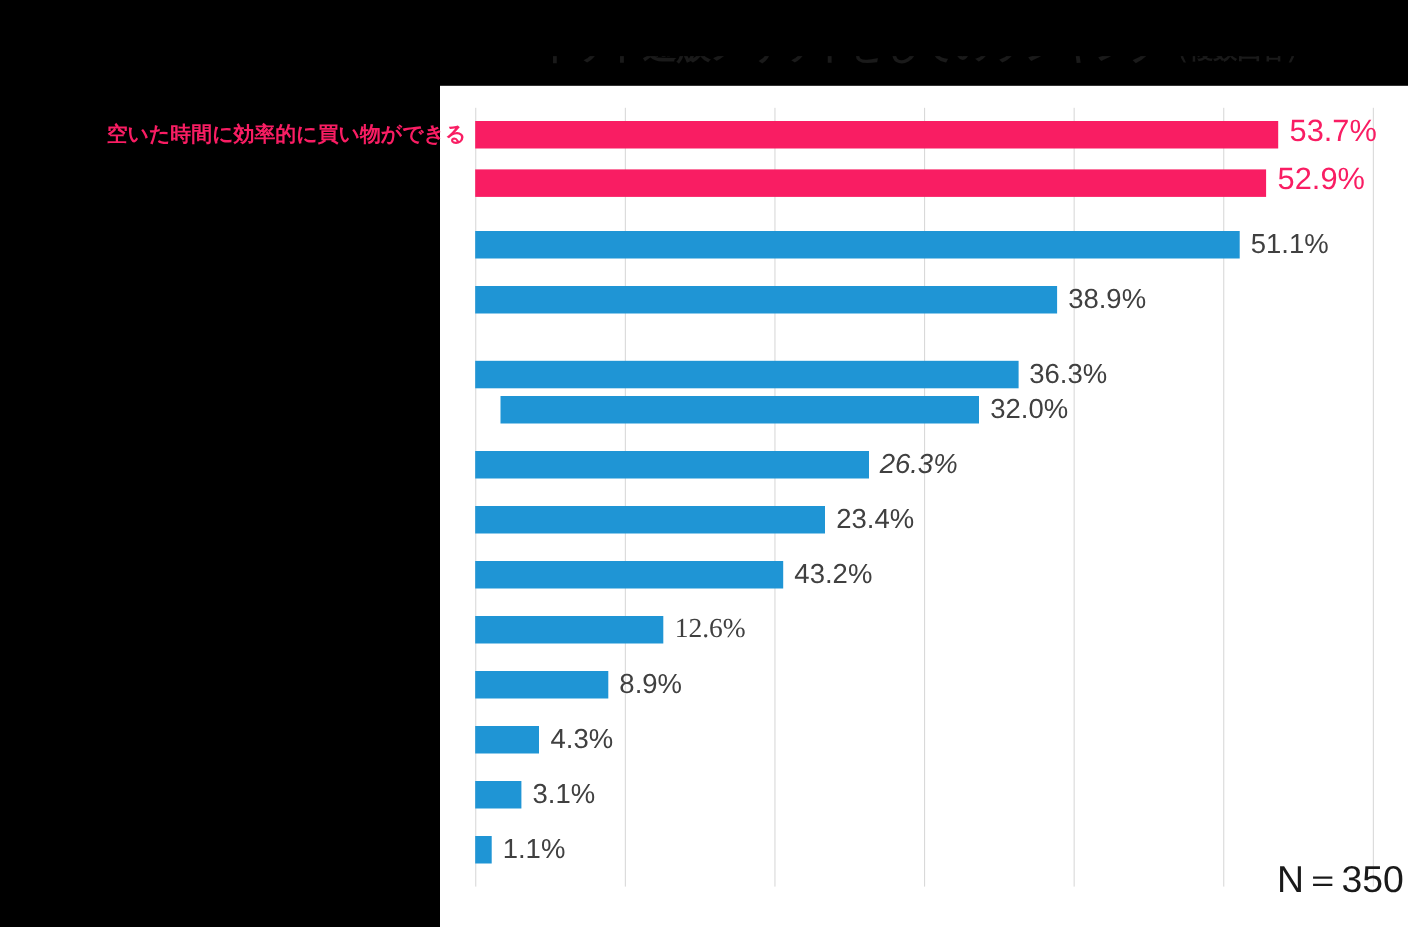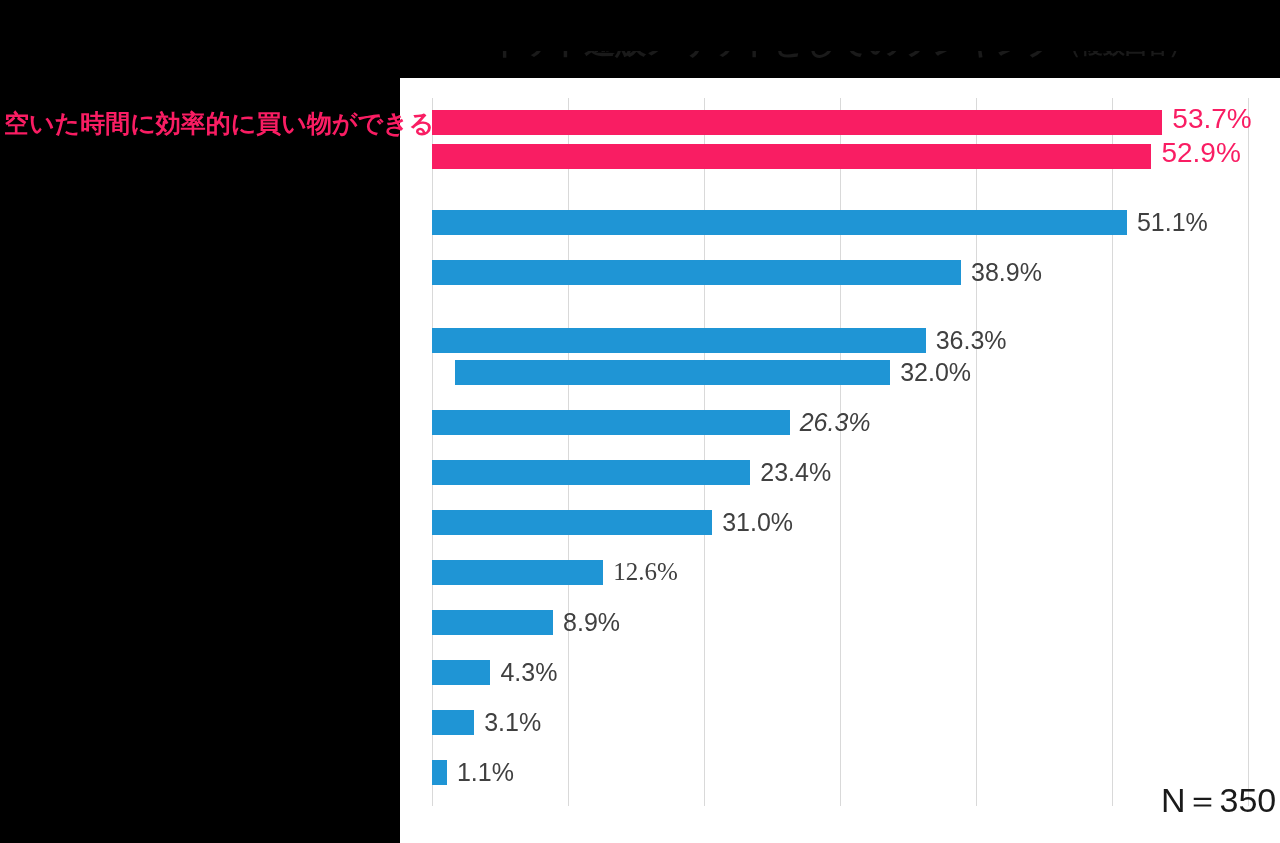--- a/index.html
+++ b/index.html
@@ -136,21 +136,21 @@
     left: 400px; top: 0;
     width: 880px; height: 51px;
     background: #000000;
   }
   
   .peek-label {
     position: absolute;
     text-align: right;
     color: #f91d63;
     font-weight: bold;
-    font-size: 25px;
+    font-size: 19px;
     line-height: 24px;
     white-space: nowrap;
     width: 420px;
   }
 </style>
 </head>
 <body>
 
 <div id="canvas">
 
@@ -168,21 +168,21 @@
         <div class="gridline" style="left: 408px;"></div>
         <div class="gridline" style="left: 544px;"></div>
         <div class="gridline" style="left: 680px;"></div>
         <div class="gridline" style="left: 816px;"></div>
       </div>
     <div id="rows">
         <div class="row highlight" style="top: 0px;">
           <div class="bar" style="width: 730.32px;"></div>
           <div class="bar-value" style="left: 740.32px;">53.7%</div>
         </div>
-        <div class="row highlight" style="top: 34px;">
+        <div class="row highlight" style="top: 44px;">
           <div class="bar" style="width: 719.44px;"></div>
           <div class="bar-value" style="left: 729.44px;">52.9%</div>
         </div>
         <div class="row" style="top: 100px;">
           <div class="bar" style="width: 694.96px;"></div>
           <div class="bar-value" style="left: 704.96px;">51.1%</div>
           <div class="cat-label" style="top: 13px;"></div>
         </div>
         <div class="row" style="top: 150px;">
           <div class="bar" style="width: 529.04px;"></div>
@@ -204,21 +204,21 @@
           <div class="bar-value" style="left: 367.68px;">26.3%</div>
           <div class="cat-label" style="top: 13px;"></div>
         </div>
         <div class="row" style="top: 350px;">
           <div class="bar" style="width: 318.24px;"></div>
           <div class="bar-value" style="left: 328.24px;">23.4%</div>
           <div class="cat-label" style="top: 13px;"></div>
         </div>
         <div class="row" style="top: 400px;">
           <div class="bar" style="width: 280.16px;"></div>
-          <div class="bar-value" style="left: 290.16px;">31.0%</div>
+          <div class="bar-value" style="left: 290.16px;">43.2%</div>
           <div class="cat-label" style="top: 13px;"></div>
         </div>
         <div class="row" style="top: 450px;">
           <div class="bar" style="width: 171.36px;"></div>
           <div class="bar-value" style="left: 181.36px; font-family: Liberation Serif, serif;">12.6%</div>
           <div class="cat-label" style="top: 13px;"></div>
         </div>
         <div class="row" style="top: 500px;">
           <div class="bar" style="width: 121.04px;"></div>
           <div class="bar-value" style="left: 131.04px;">8.9%</div>

